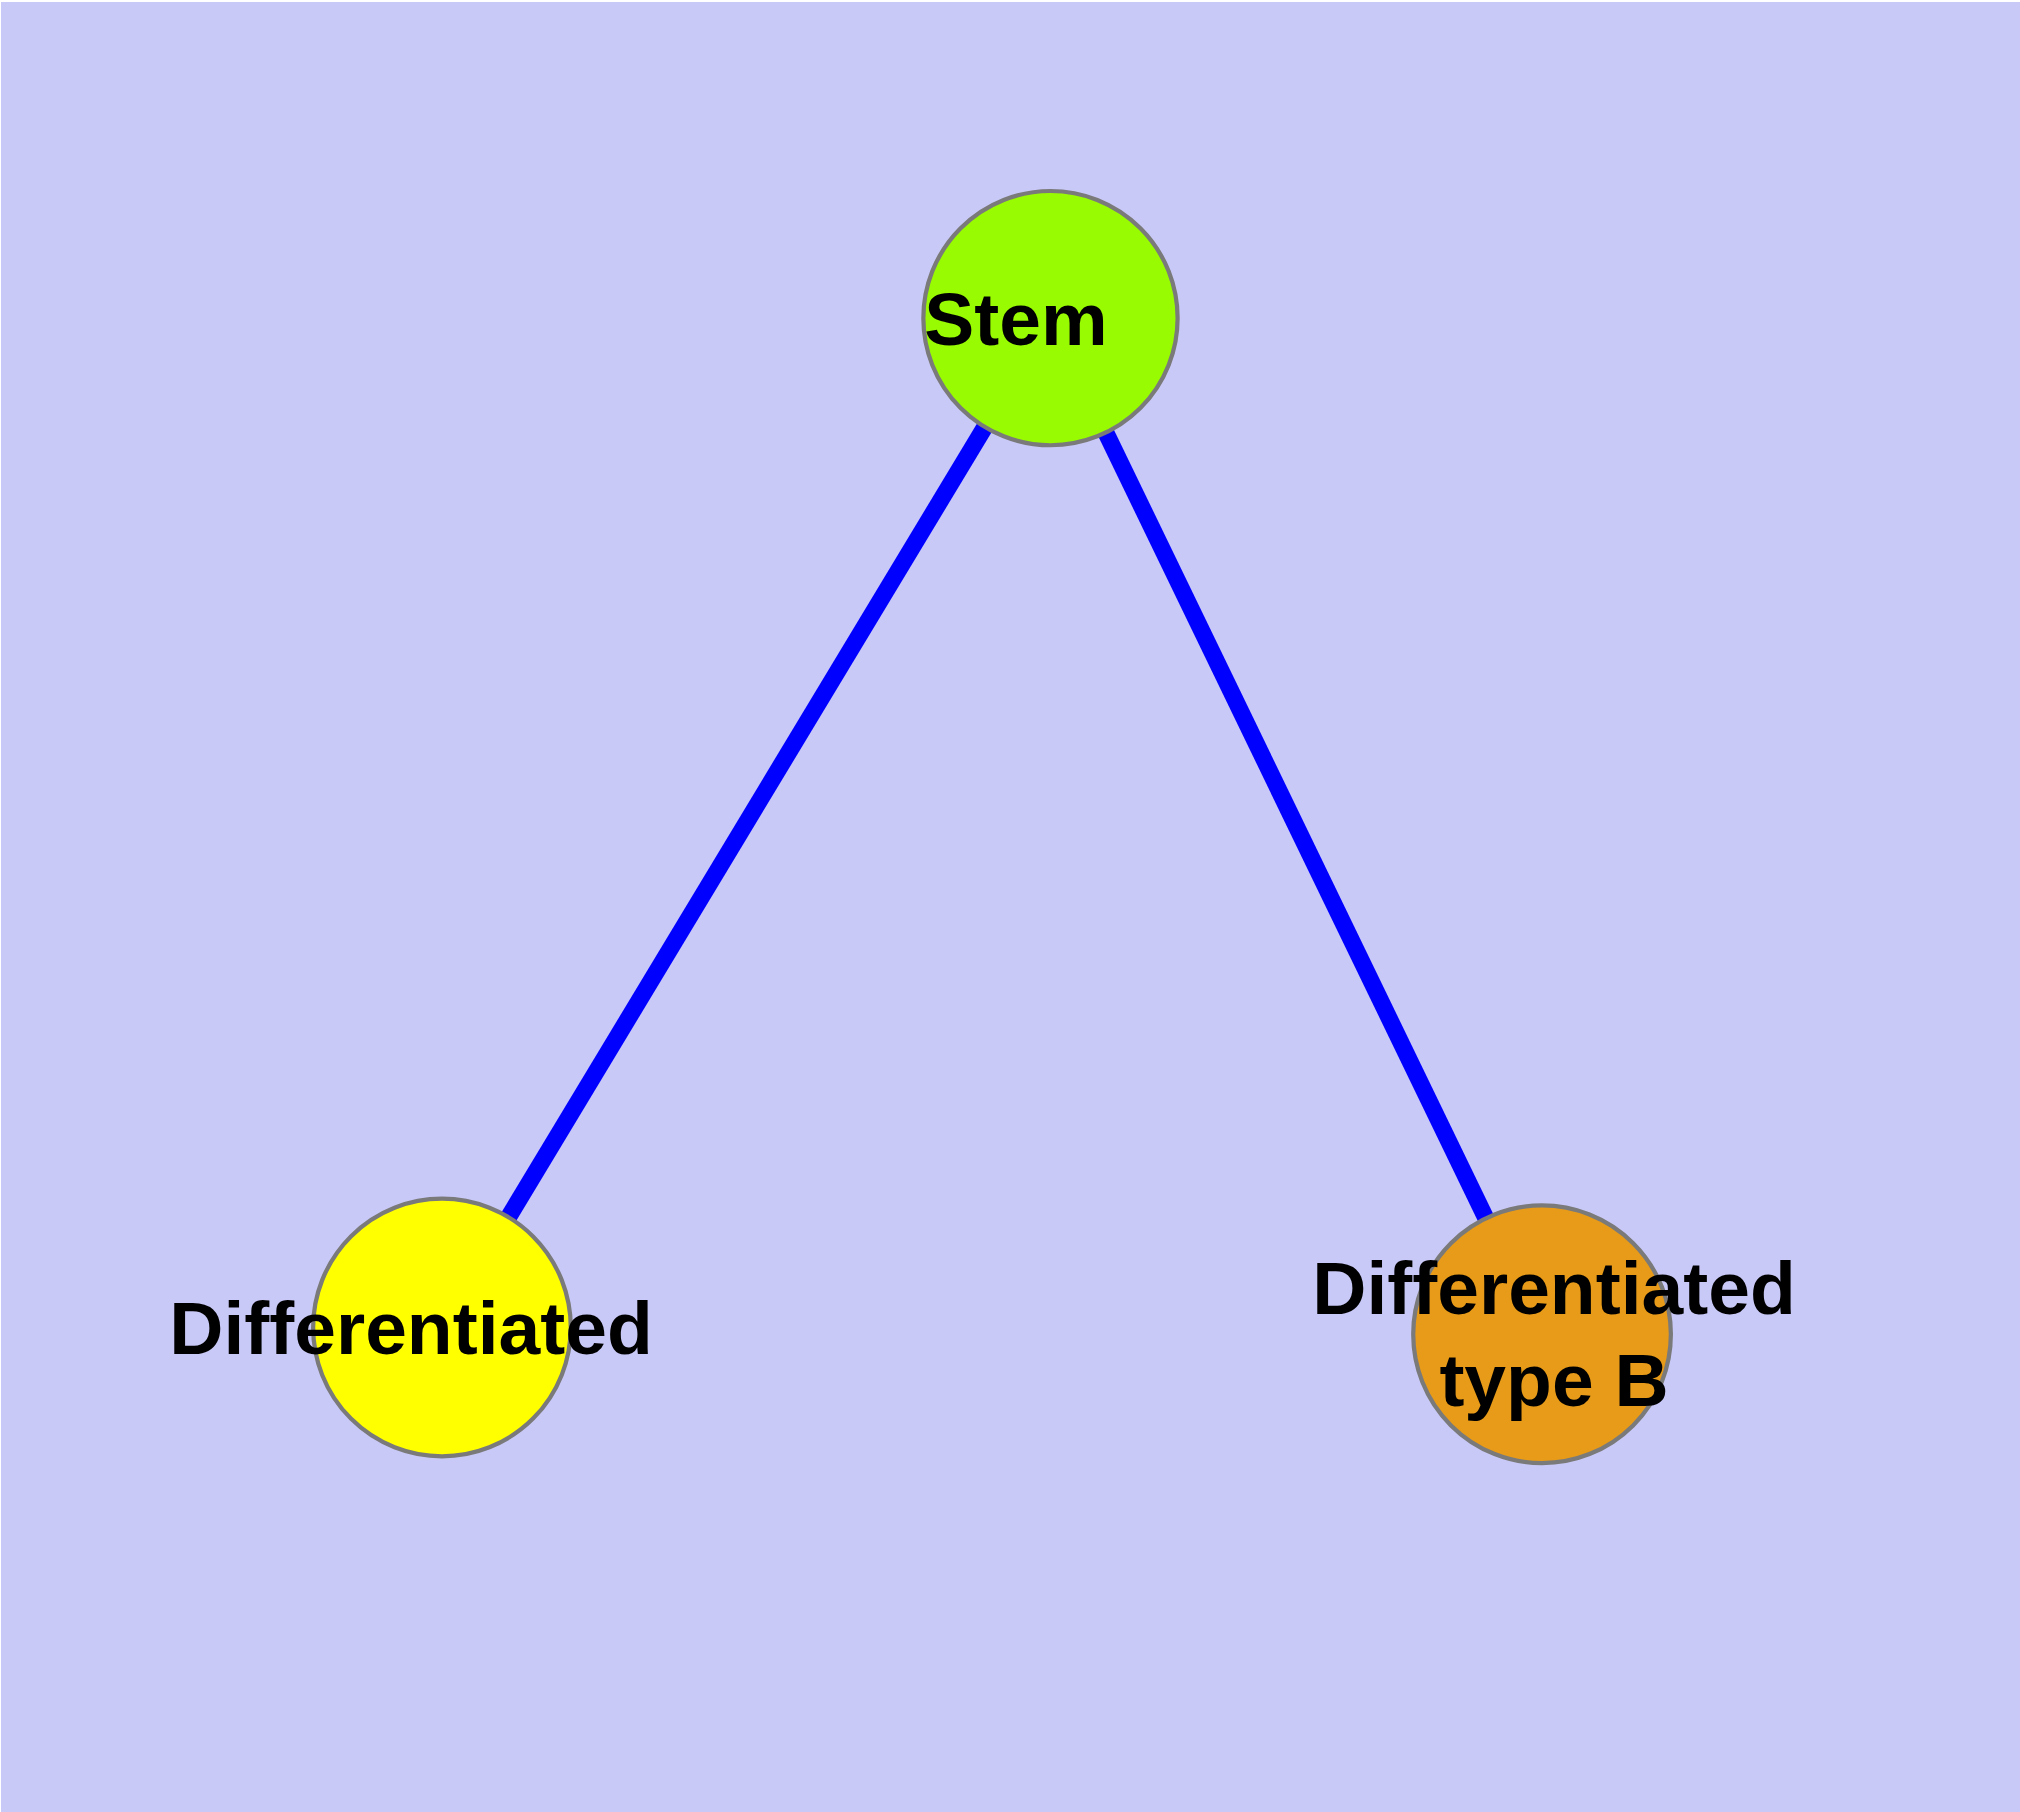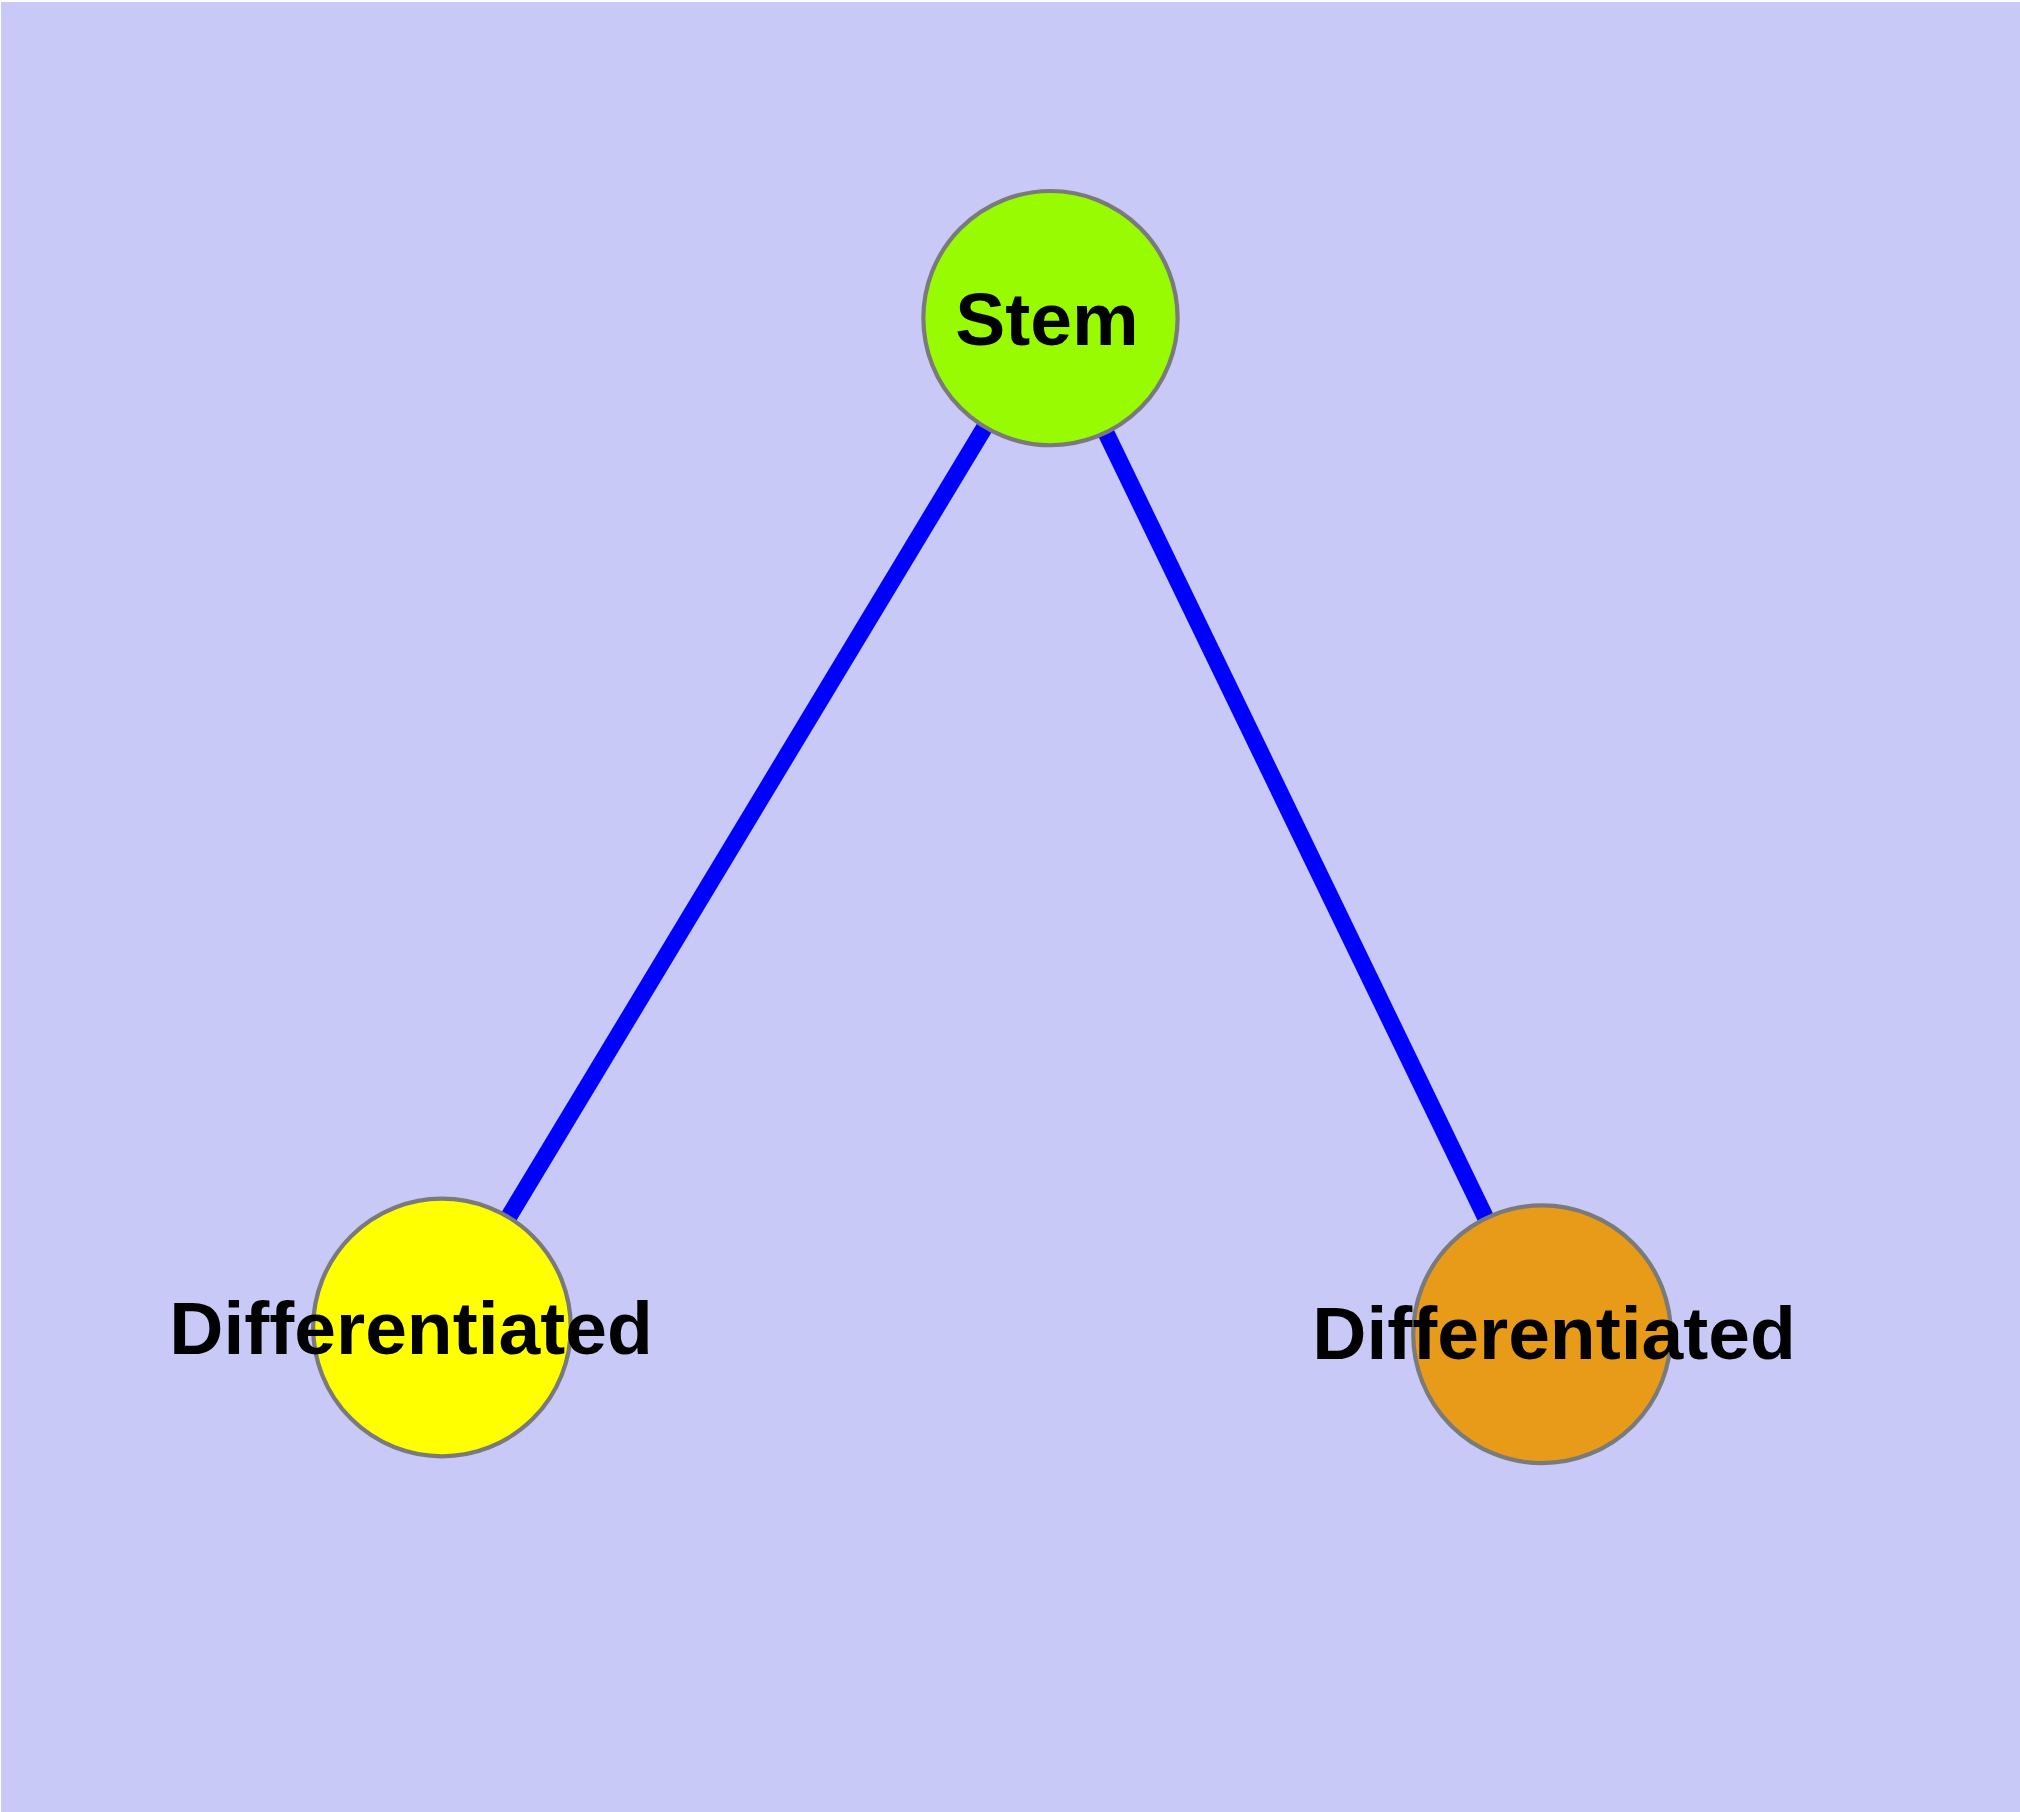--- a/index.html
+++ b/index.html
@@ -56,26 +56,27 @@
 
   <svg class="graph-svg" viewBox="0 0 2384 2138" xmlns="http://www.w3.org/2000/svg">
     <line class="edge" x1="1238" y1="373" x2="520" y2="1564" stroke="#0000FF"></line>
     <line class="edge" x1="1238" y1="373" x2="1818" y2="1572" stroke="#0000FF"></line>
 
     <circle class="node" cx="1238" cy="373" r="150" fill="#99FB01"></circle>
     <circle class="node" cx="520" cy="1564" r="152" fill="#FFFF00"></circle>
     <circle class="node" cx="1818" cy="1572" r="152" fill="#E89B18"></circle>
   </svg>
 
-  <div class="node-label" style="left: 1046px; top: 318px;">
+  <div class="node-label" style="left: 1015px; top: 318px;">
     <span class="line">Stem</span>
   </div>
 
   <div class="node-label" style="left: 410px; top: 1327px;">
     <span class="line">Differentiated</span>
   </div>
 
   <div class="node-label" style="left: 1553px; top: 1332px;">
     <span class="line">Differentiated</span>
+    <span class="line">type B</span>
   </div>
 
 </div>
 
 
 </body></html>

